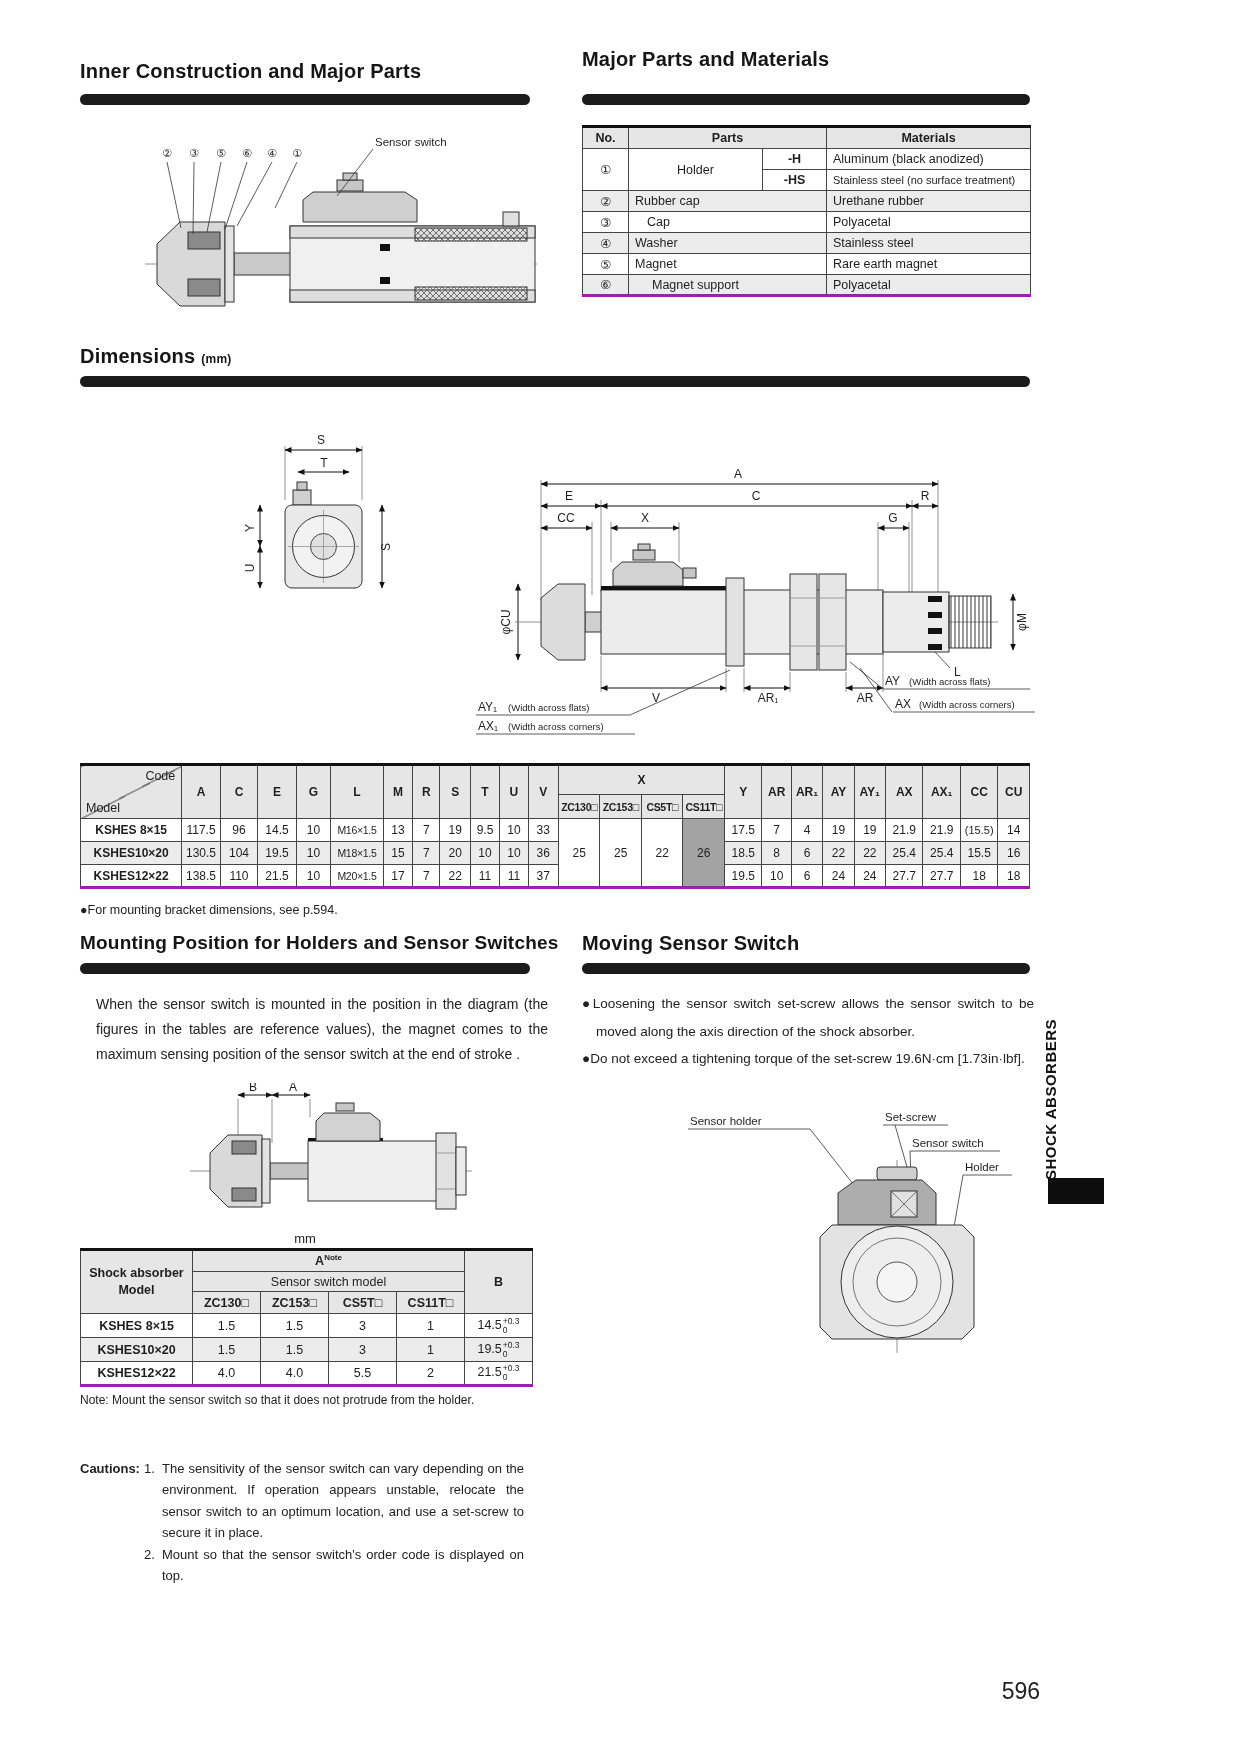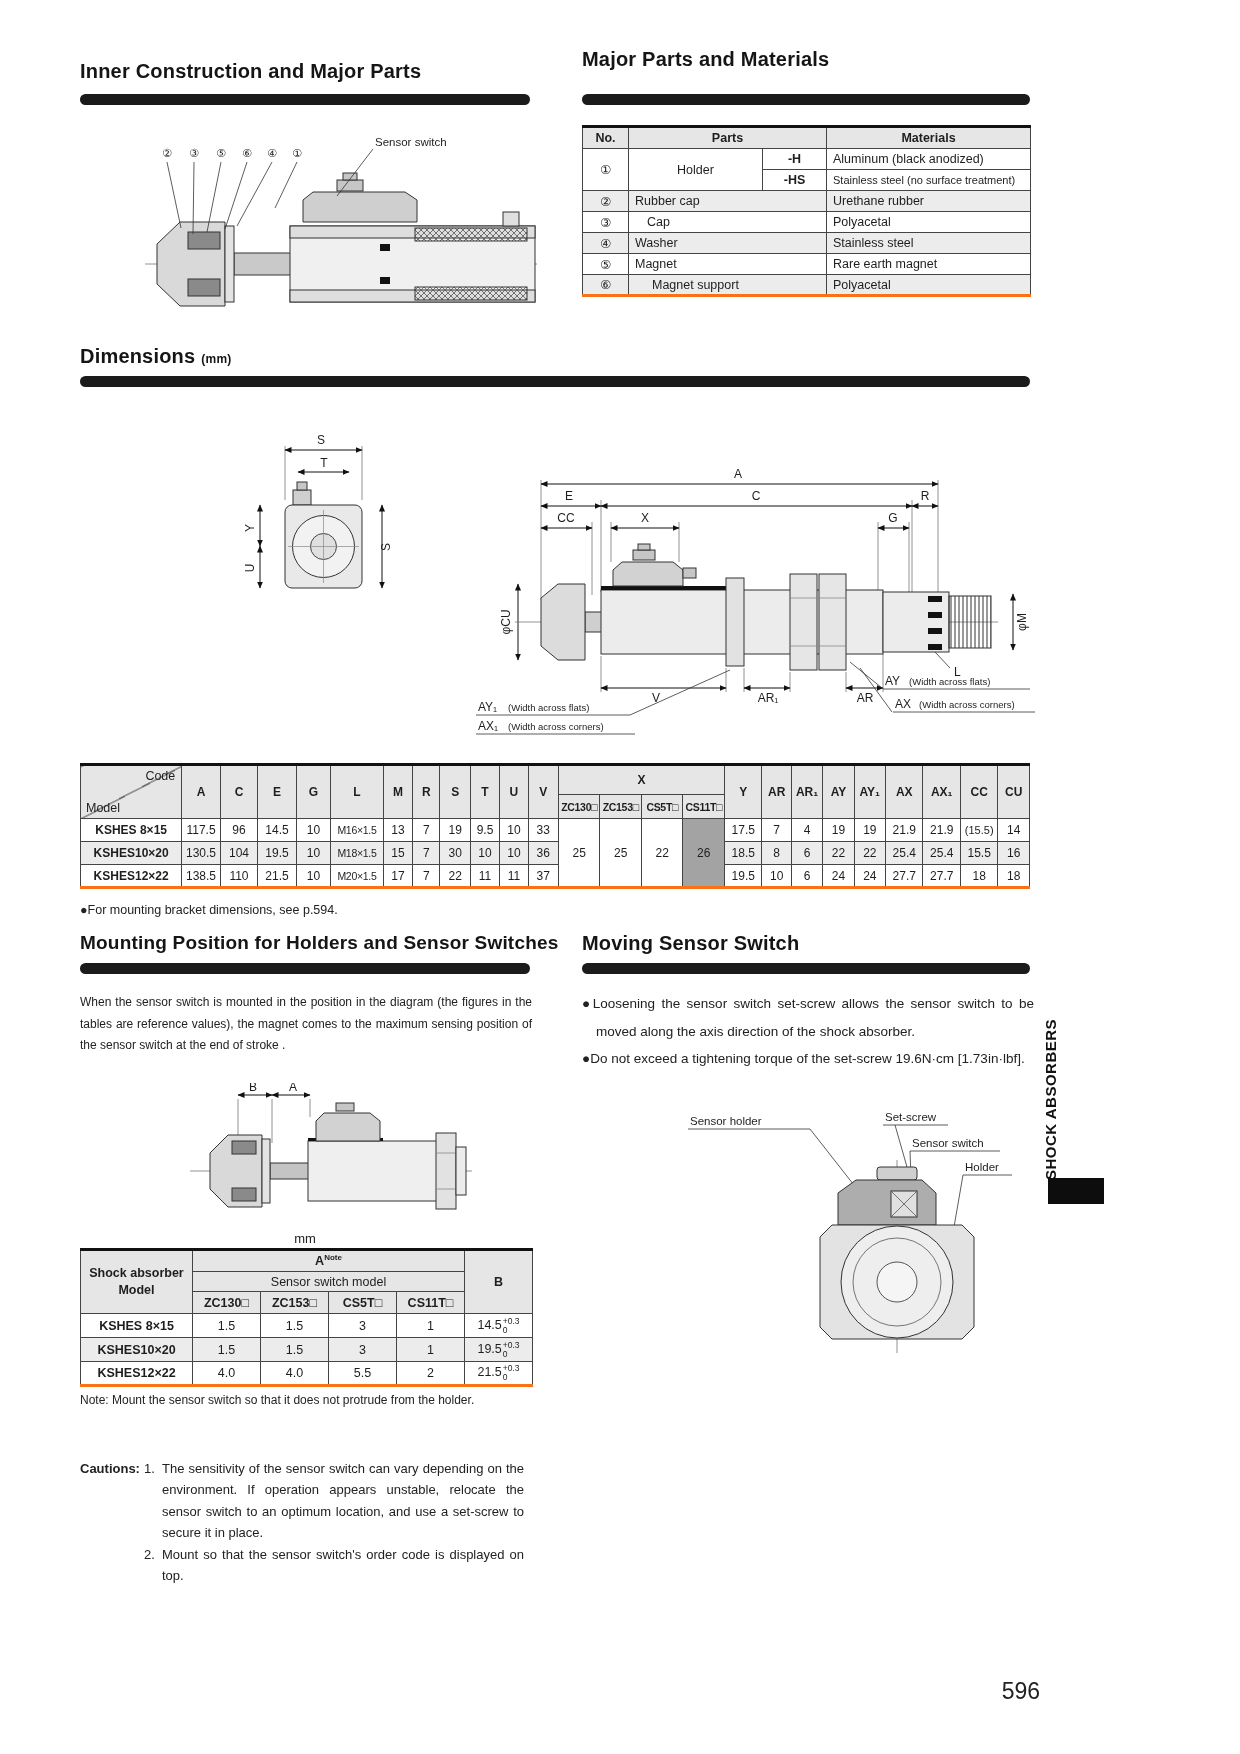--- a/index.html
+++ b/index.html
@@ -6,29 +6,29 @@
   .page{position:relative;width:1240px;height:1754px;background:#fff;
         font-family:"Liberation Sans","DejaVu Sans",sans-serif;color:#1e1e1e;overflow:hidden;}
   .abs{position:absolute;}
   .sec-title{position:absolute;margin:0;font-size:20px;font-weight:bold;color:#151515;letter-spacing:.2px;white-space:nowrap;}
   .sec-bar{position:absolute;height:11px;background:#1b1b1b;border-radius:6px;}
   .unit{font-size:12px;font-weight:bold;margin-left:6px;}
   table{border-collapse:collapse;table-layout:fixed;font-size:12.5px;color:#1e1e1e;}
   th,td{border:1px solid #444;text-align:center;padding:1px 2px;background:#fff;overflow:hidden;white-space:nowrap;}
   th{background:#e6e6e6;font-weight:bold;}
   .t-thick-top{border-top:3px solid #111;}
-  .t-thick-bottom{border-bottom:3px solid #f97316;}
+  .t-thick-bottom{border-bottom:3px solid #a21caf;}
   .shade td{background:#ececec;}
   .model-cell{font-weight:bold;text-align:center;}
   .cond{font-size:10.5px;letter-spacing:-.3px;}
   .small{font-size:11px;}
   .diag{position:relative;background:#e6e6e6 linear-gradient(to bottom right,transparent 49.5%,#444 49.5%,#444 50.6%,transparent 50.6%);}
   .diag .code{position:absolute;top:3px;right:6px;font-weight:normal;font-size:12.5px;}
   .diag .model{position:absolute;bottom:3px;left:5px;font-weight:normal;font-size:12.5px;}
-  .body-text{position:absolute;font-size:12px;line-height:1.8;text-align:justify;color:#222;}
+  .body-text{position:absolute;font-size:14px;line-height:1.8;text-align:justify;color:#222;margin-left:16px;}
   .bullets{position:absolute;font-size:13.5px;line-height:2.05;color:#222;}
   .bullet{padding-left:14px;text-indent:-14px;text-align:justify;}
   .footnote{position:absolute;font-size:12.5px;color:#222;}
   .note-sup{font-size:8px;vertical-align:super;font-weight:bold;}
   .tolstack{display:inline-flex;flex-direction:column;font-size:8.5px;line-height:1.05;vertical-align:middle;margin-left:1px;text-align:left;}
   .cautions{position:absolute;display:flex;font-size:13px;line-height:1.65;color:#222;}
   .cautions .lbl{font-weight:bold;width:64px;flex:none;}
   .cautions .num{width:18px;flex:none;}
   .cautions .ctext{width:362px;text-align:justify;}
   .caut-item{display:flex;}
@@ -364,21 +364,21 @@
     </tr>
     <tr class="shade" style="height:23px">
       <td class="model-cell">KSHES10×20</td>
       <td>130.5</td>
       <td>104</td>
       <td>19.5</td>
       <td>10</td>
       <td class="cond">M18×1.5</td>
       <td>15</td>
       <td>7</td>
-      <td>30</td>
+      <td>20</td>
       <td>10</td>
       <td>10</td>
       <td>36</td>
       <td>18.5</td>
       <td>8</td>
       <td>6</td>
       <td>22</td>
       <td>22</td>
       <td>25.4</td>
       <td>25.4</td>

